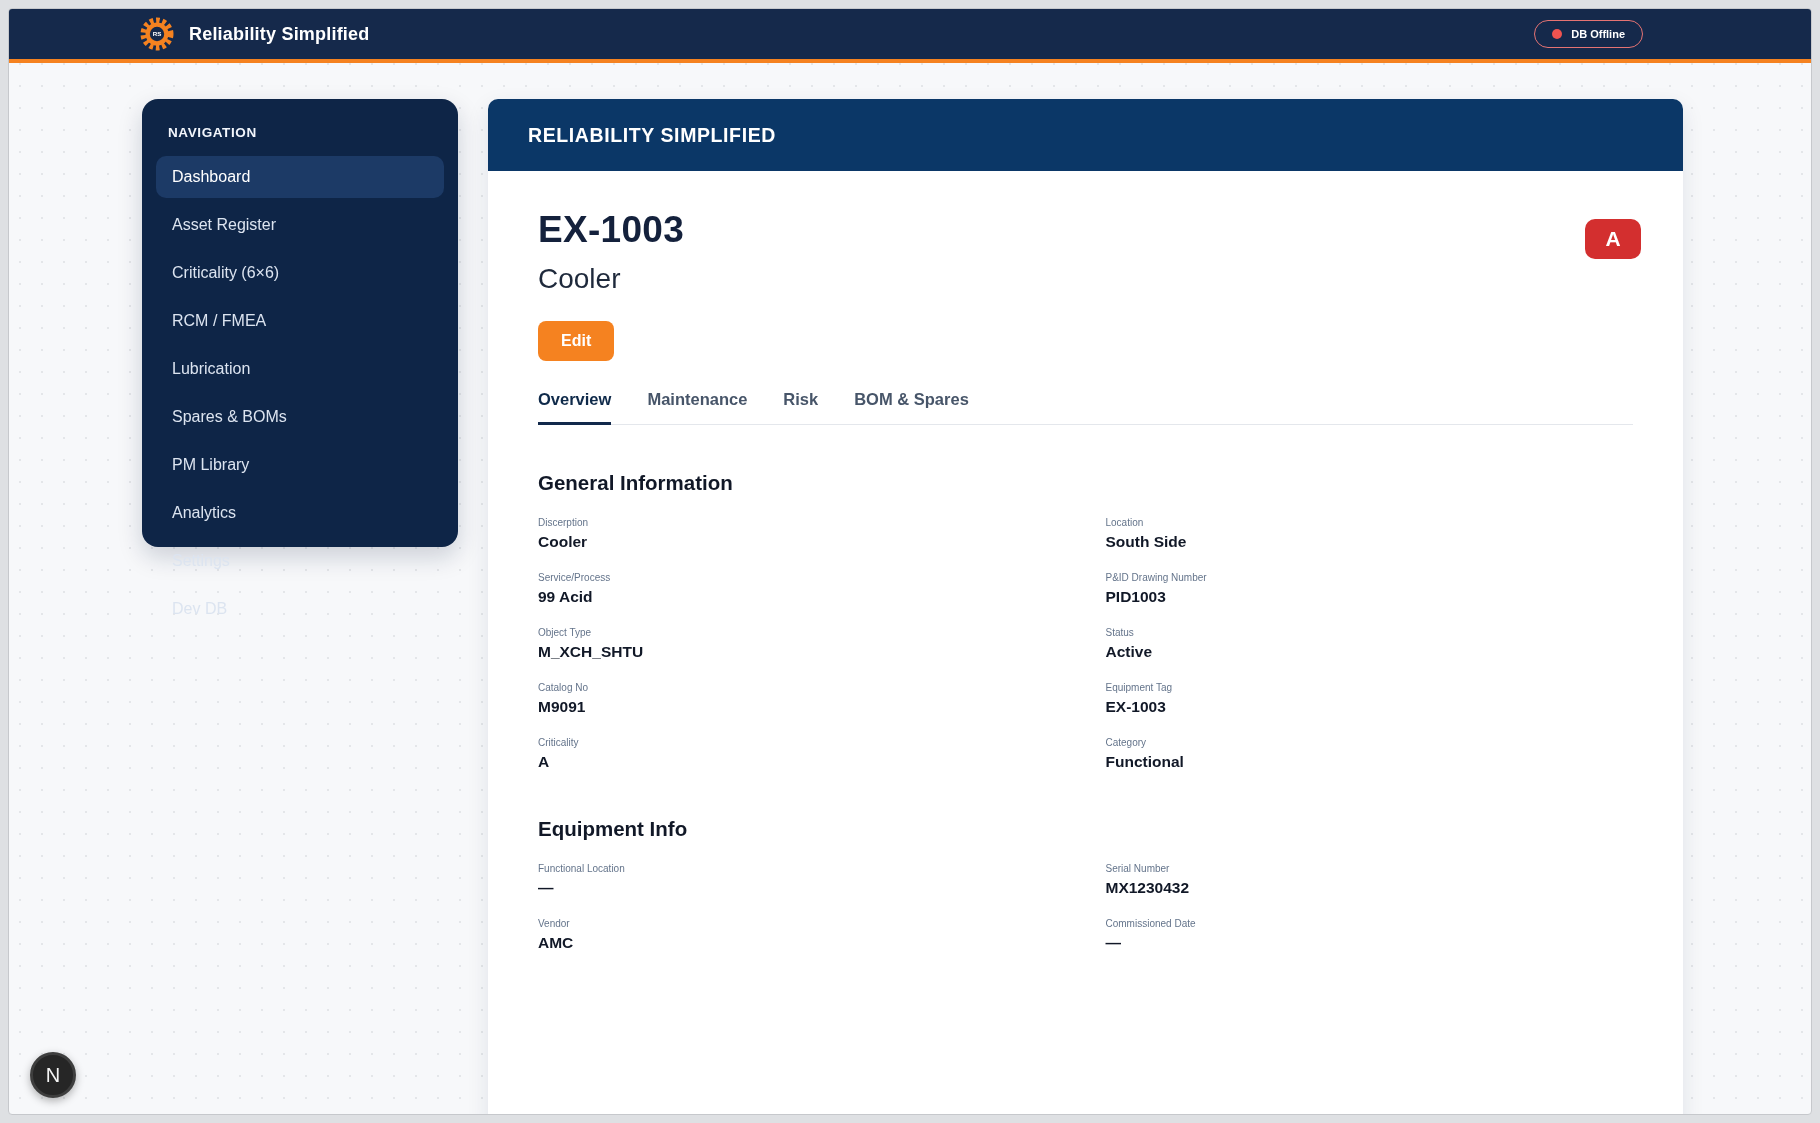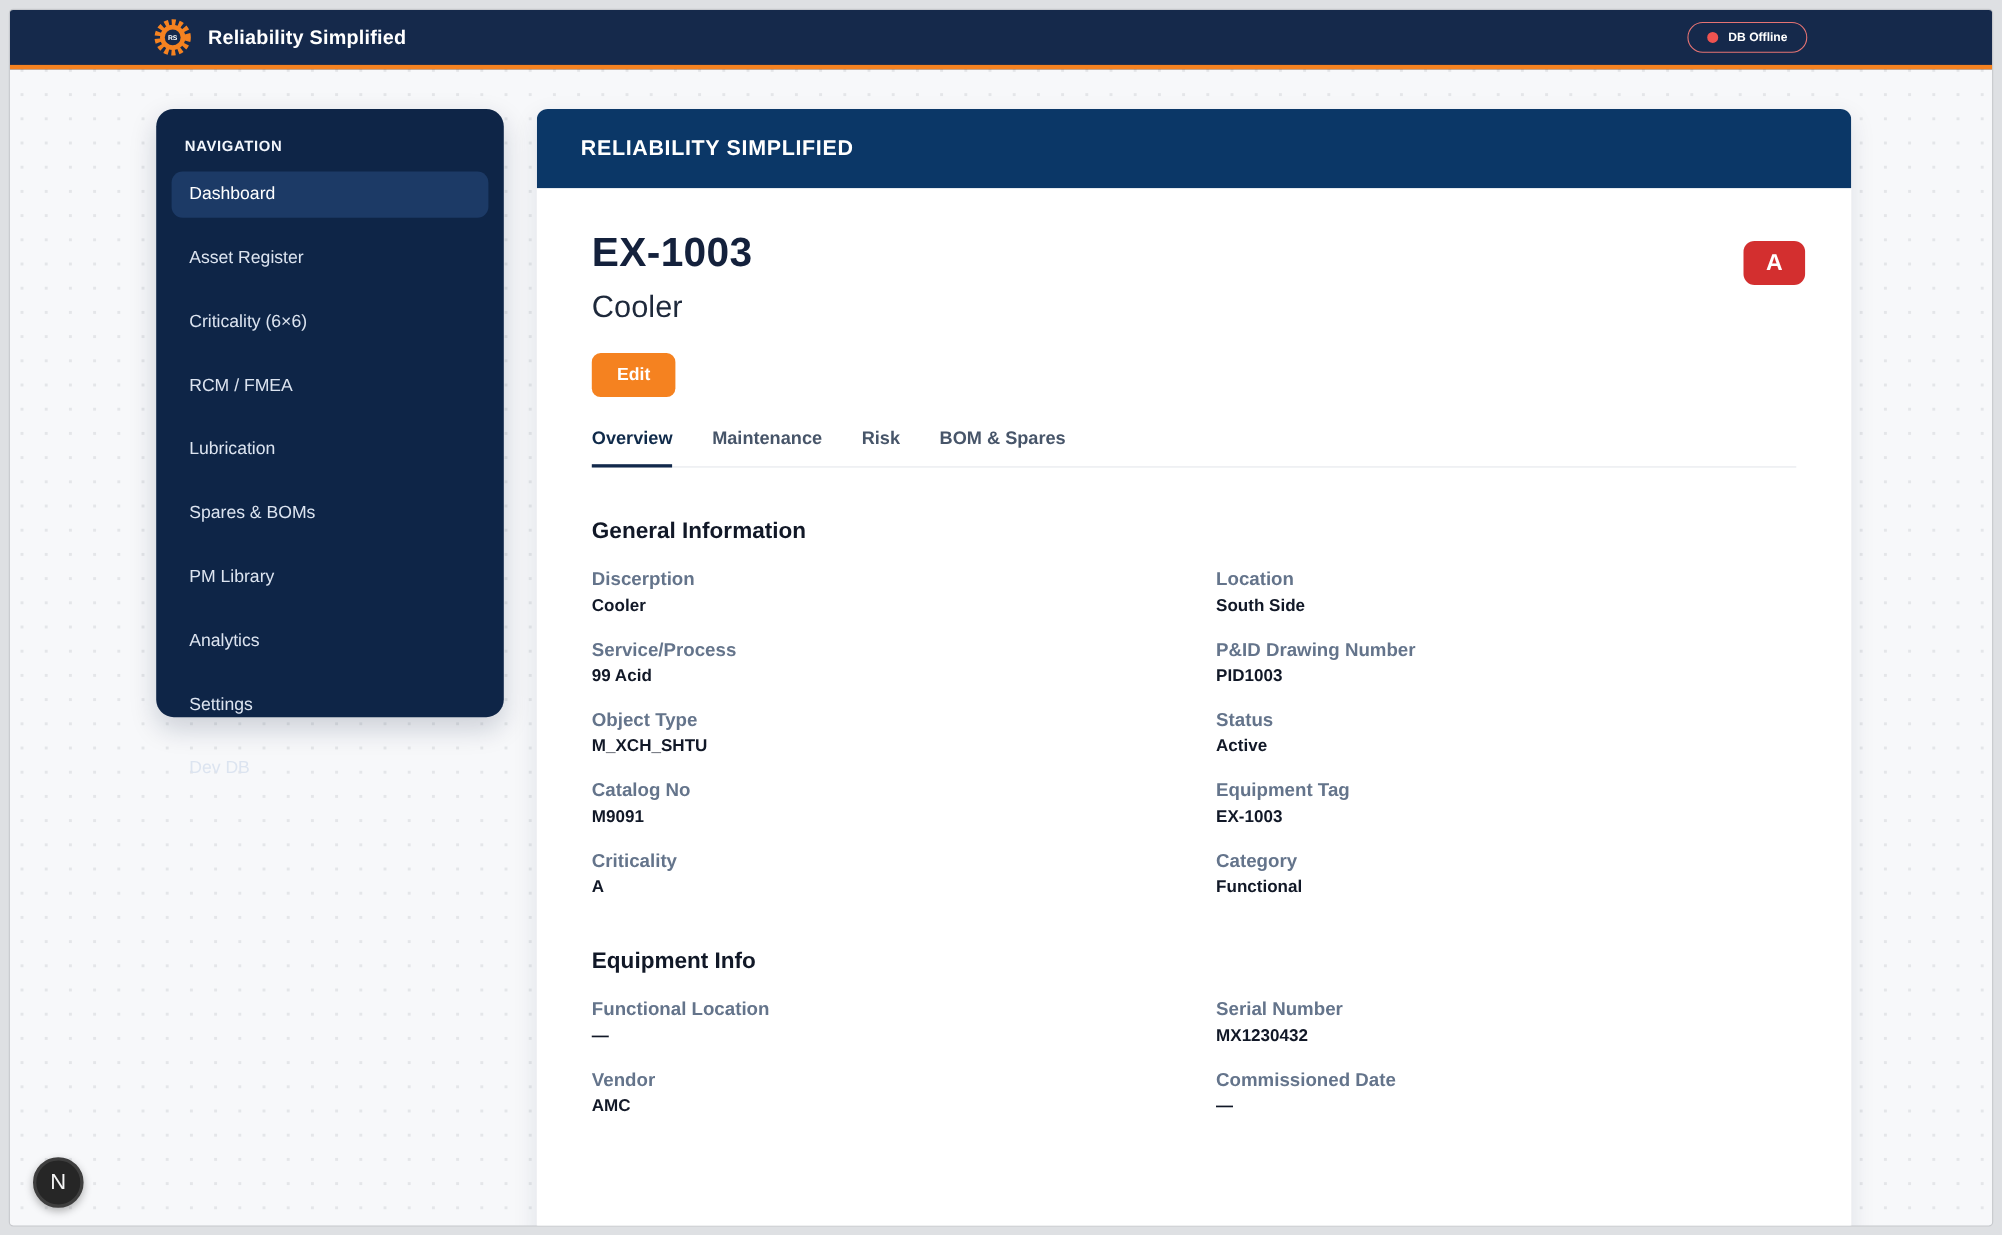--- a/index.html
+++ b/index.html
@@ -53,30 +53,30 @@
     display:flex;align-items:flex-start;
     padding:36px 0 0 133px;gap:30px;
     height:calc(100% - 54px);
   }
   
   .sidebar{
     flex:0 0 316px;
     background:var(--sidebar-navy);
     border-radius:16px;
     padding:18px 14px 32px 14px;
-    height:553px;
+    height:448px;
     box-shadow:0 10px 24px rgba(13,30,60,.18);
   }
   .nav-title{
     color:#f2f6fc;font-size:13.5px;font-weight:700;letter-spacing:.6px;
     padding:8px 12px 16px 12px;
   }
   .nav-item{
     color:#dce4f0;font-size:16px;
-    padding:12px 16px;margin-bottom:16px;
+    padding:12px 16px;margin-bottom:6px;
     border-radius:10px;cursor:pointer;
   }
   .nav-item.active{background:var(--sidebar-active);color:#ffffff;}
   
   .card{
     flex:0 0 1195px;
     background:#ffffff;
     border-radius:10px;
     min-height:1030px;
     box-shadow:0 8px 22px rgba(15,35,70,.10);
@@ -115,21 +115,21 @@
   .tab{
     padding-bottom:13px;font-size:16.5px;font-weight:600;color:#475569;
     cursor:pointer;border-bottom:3px solid transparent;margin-bottom:-1px;
   }
   .tab.active{color:#0F2A4A;font-weight:700;border-bottom-color:#12294B;}
   .section-title{font-size:20.5px;font-weight:700;color:#111827;margin:46px 0 22px 0;}
   .field-grid{
     display:grid;grid-template-columns:1fr 1fr;
     column-gap:40px;row-gap:21px;
   }
-  .field-label{font-size:17px;color:var(--label-gray);font-weight:bold;}
+  .field-label{font-size:10px;color:var(--label-gray);}
   .field-value{font-size:15.5px;font-weight:700;color:var(--value-dark);margin-top:5px;}
   
   .dev-fab{
     position:absolute;left:21px;bottom:16px;
     width:46px;height:46px;border-radius:50%;
     background:#262626;border:3px solid #3e3e3e;cursor:pointer;
     color:#f5f5f5;font-size:20px;font-weight:400;font-family:inherit;
     display:flex;align-items:center;justify-content:center;
     box-shadow:0 3px 8px rgba(0,0,0,.3);
   }

